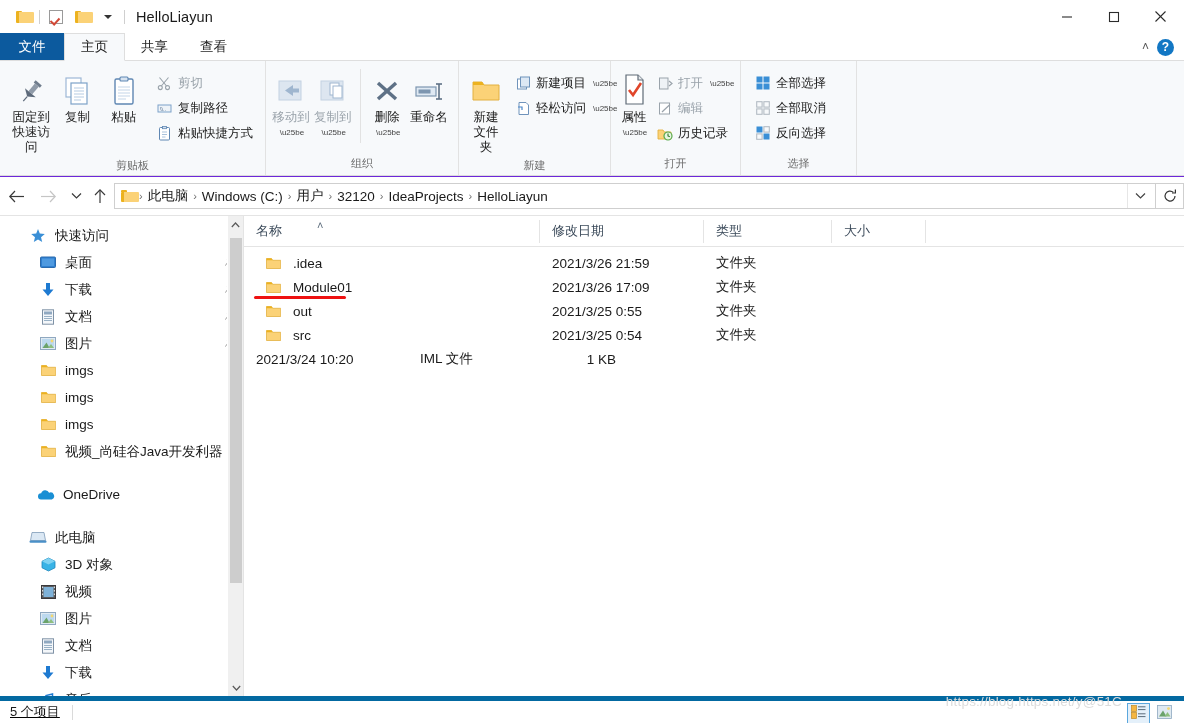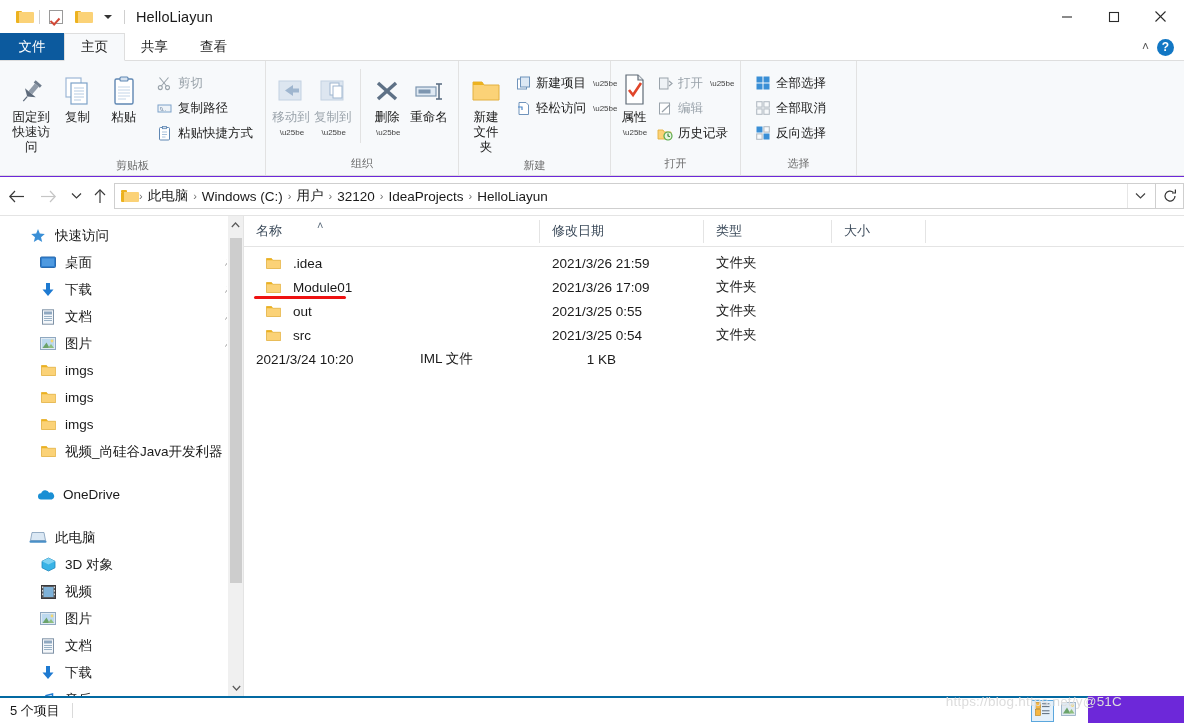--- a/index.html
+++ b/index.html
@@ -211,23 +211,23 @@
   .fcell-name { display: flex; align-items: center; padding-left: 22px; }
   .fcell-name .fi { width: 20px; display: flex; align-items: center; justify-content: flex-start; margin-right: 7px; }
   .fcell { padding-left: 12px; color: #1a1a1a; }
   .fcell.right { text-align: right; padding-right: 14px; padding-left: 0; }
   .underline-annot {
     position: absolute; height: 3px; background: #ee1111; border-radius: 2px;
   }
 
   
   .statusbar {
-    position: absolute; left: 0; top: 696px; width: 1088px; height: 27px;
-    background: #ffffff; border-top: 2px solid #0369a1;
-    display: flex; align-items: center;
+    position: absolute; left: 0; top: 696px; width: 1184px; height: 27px;
+    background: #ffffff; border-top: 5px solid #0369a1;
+    display: flex; align-items: center; text-decoration: underline;
   }
   .status-text { font-size: 13px; color: #1a1a1a; padding-left: 10px; }
   .status-sep { width: 1px; height: 15px; background: #dadada; margin-left: 12px; }
   .viewbtns { position: absolute; right: 8px; top: 2px; display: flex; gap: 3px; }
   .viewbtn { width: 23px; height: 22px; display: flex; align-items: center; justify-content: center; }
   .viewbtn.sel { border: 1px solid #5ba7dd; background: #e4f0fa; }
 
   .watermark {
     position: absolute; right: 62px; top: 694px;
     font-size: 13.5px; color: #dcdcdc; letter-spacing: 0.2px;

